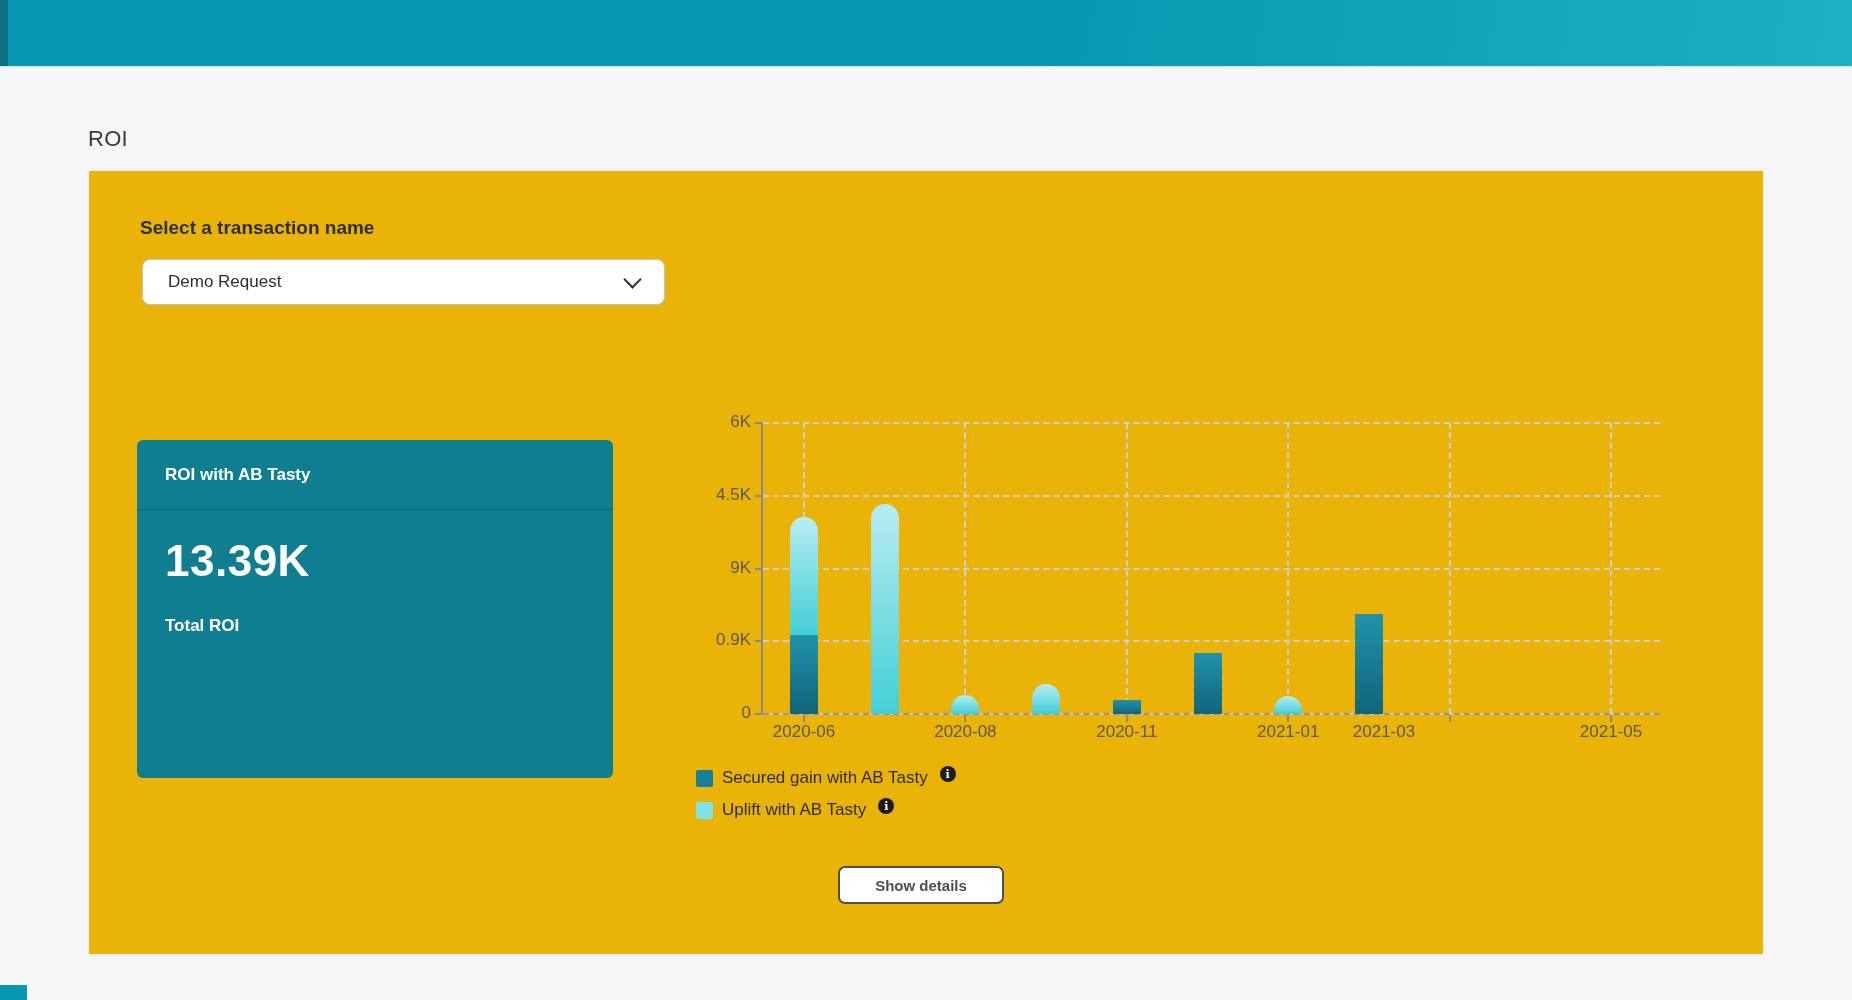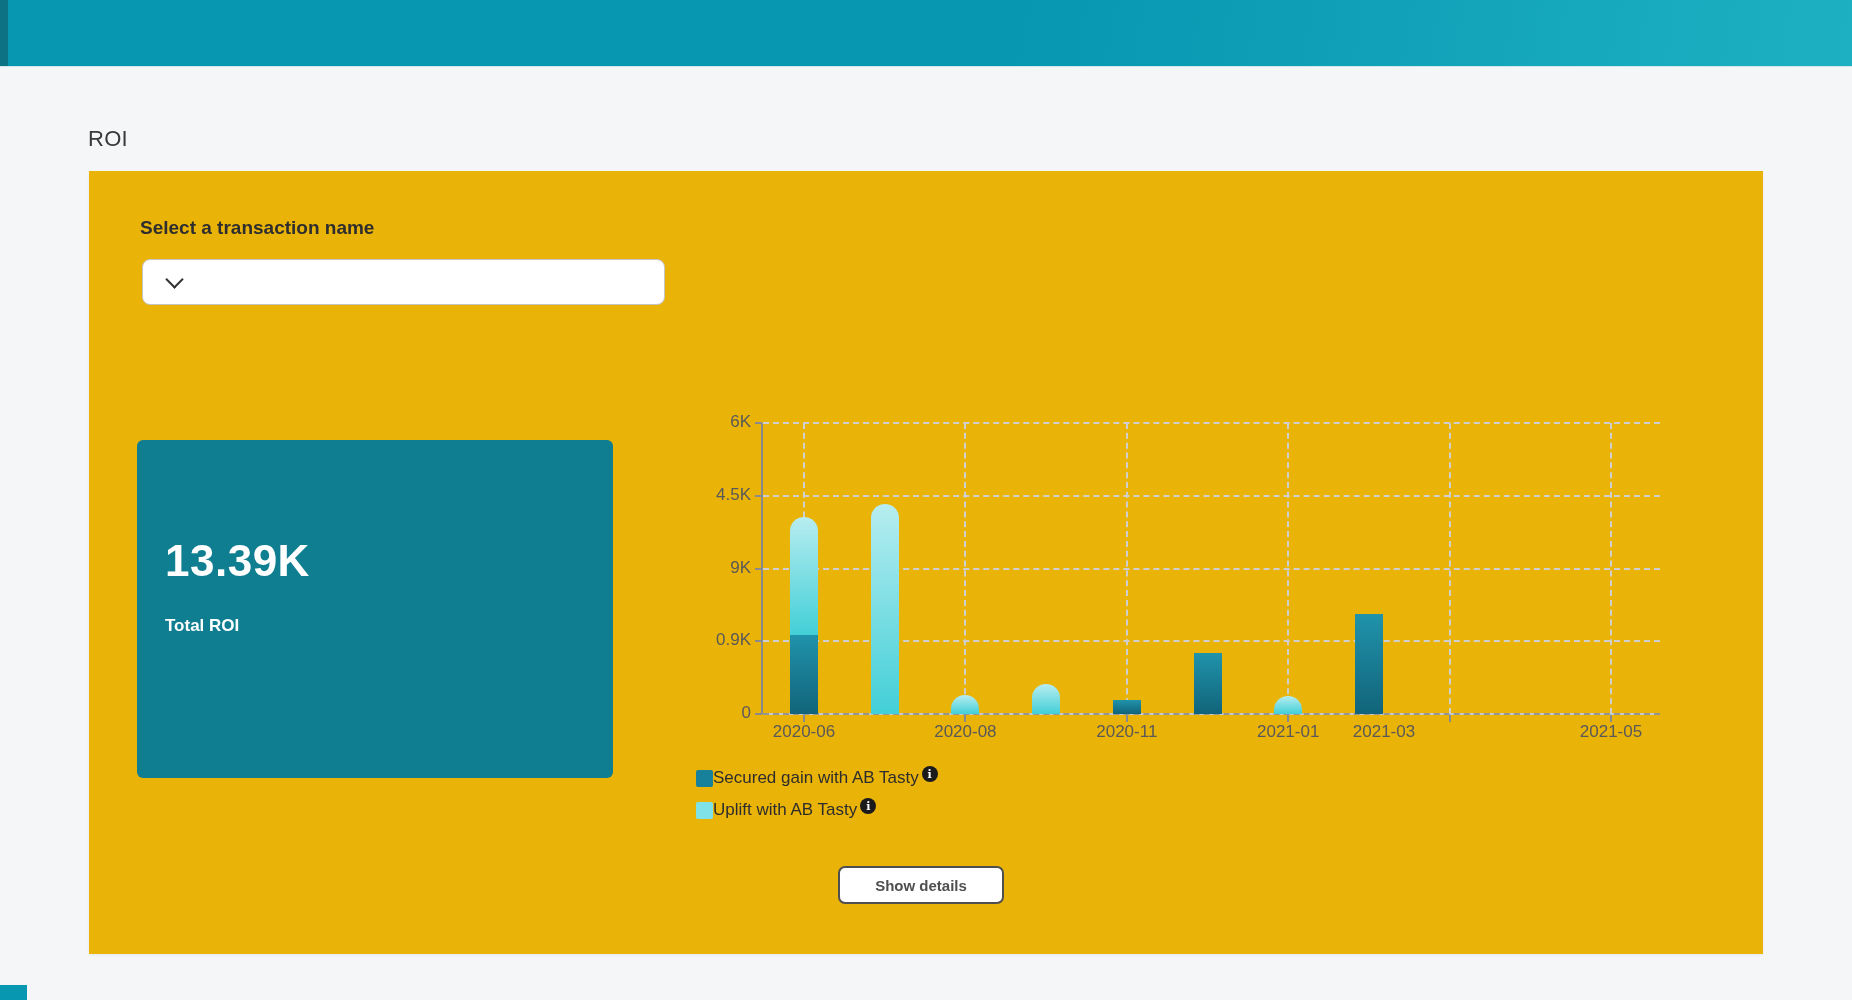--- a/index.html
+++ b/index.html
@@ -42,21 +42,21 @@
   #xaxis-base{position:absolute;left:674px;top:542px;width:897px;height:2px;background:#c9c9c9;}
   #xaxis-dash{position:absolute;left:674px;top:542px;width:897px;height:0;border-top:2px dashed #949494;}
   .ytick{position:absolute;width:7px;height:2px;background:#8a8a8a;left:666px;}
   .xtick{position:absolute;width:2px;height:7px;background:#8a8a8a;top:544px;}
   .ylab{position:absolute;width:70px;text-align:right;font-size:17px;color:#595959;left:592px;}
   .xlab{position:absolute;width:110px;text-align:center;font-size:17px;color:#595959;top:551px;}
   .bar{position:absolute;width:28px;}
   .bar-dark{background:linear-gradient(180deg,#2093ab 0%,#11647a 100%);}
   .bar-light{background:linear-gradient(180deg,#b7edf0 0%,#42cfd7 100%);border-radius:14px 14px 0 0;}
   
-  .legend-row{position:absolute;left:607px;display:flex;align-items:center;}
+  .legend-row{position:absolute;left:607px;display:flex;align-items:center;gap:9px;}
   .swatch{width:17px;height:17px;border-radius:2px;flex:0 0 auto;}
   .legend-text{font-size:17px;color:#2d2d2d;}
   .info-icon{width:16px;height:16px;border-radius:50%;background:#1b1b1b;color:#fff;font-size:11px;
     font-weight:700;display:flex;align-items:center;justify-content:center;margin-left:3px;margin-top:-8px;
     font-family:"DejaVu Serif", serif;cursor:pointer;}
   
   #show-details{position:absolute;left:749px;top:695px;width:166px;height:38px;background:#fff;
     border:2px solid #4f4f4f;border-radius:7px;font-size:15px;font-weight:700;color:#4f4f4f;
     display:flex;align-items:center;justify-content:center;cursor:pointer;box-sizing:border-box;
     font-family:"Liberation Sans", sans-serif;}
@@ -69,24 +69,26 @@
 </div>
 <div id="corner-strip"></div>
 
 <div id="page-title">ROI</div>
 
 <div id="card">
 
   <div id="select-label">Select a transaction name</div>
 
   <div id="select-box">
+    <span id="select-value">Demo Request</span>
     <span class="chevron"></span>
   </div>
 
   <div id="kpi">
+    <div id="kpi-header">ROI with AB Tasty</div>
     <div id="kpi-total-value">13.39K</div>
     <div id="kpi-total-label">Total ROI</div>
   </div>
 
   <div id="yaxis"></div>
   <div id="xaxis-base"></div>
   <div id="xaxis-dash"></div>
   <div id="plot">
       <div class="hgrid" style="top: 217.25px;"></div>
       <div class="hgrid" style="top: 144.5px;"></div>

